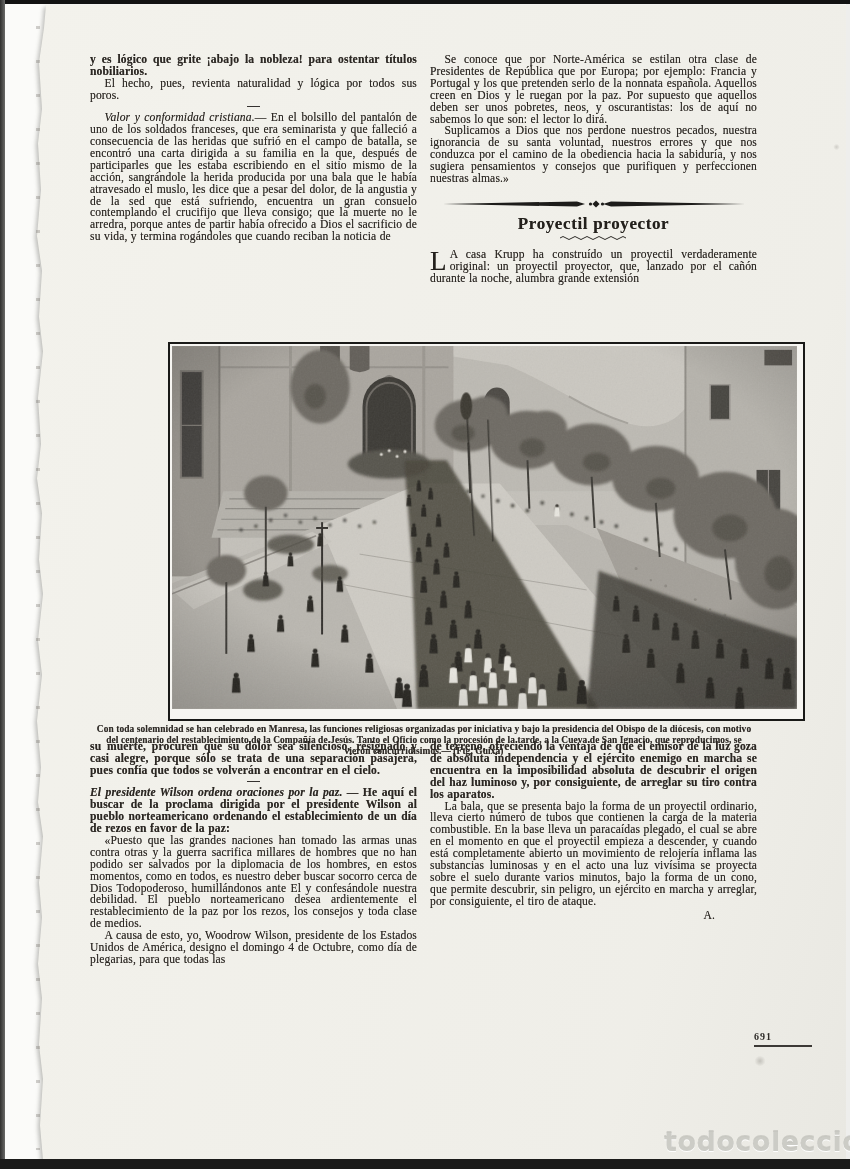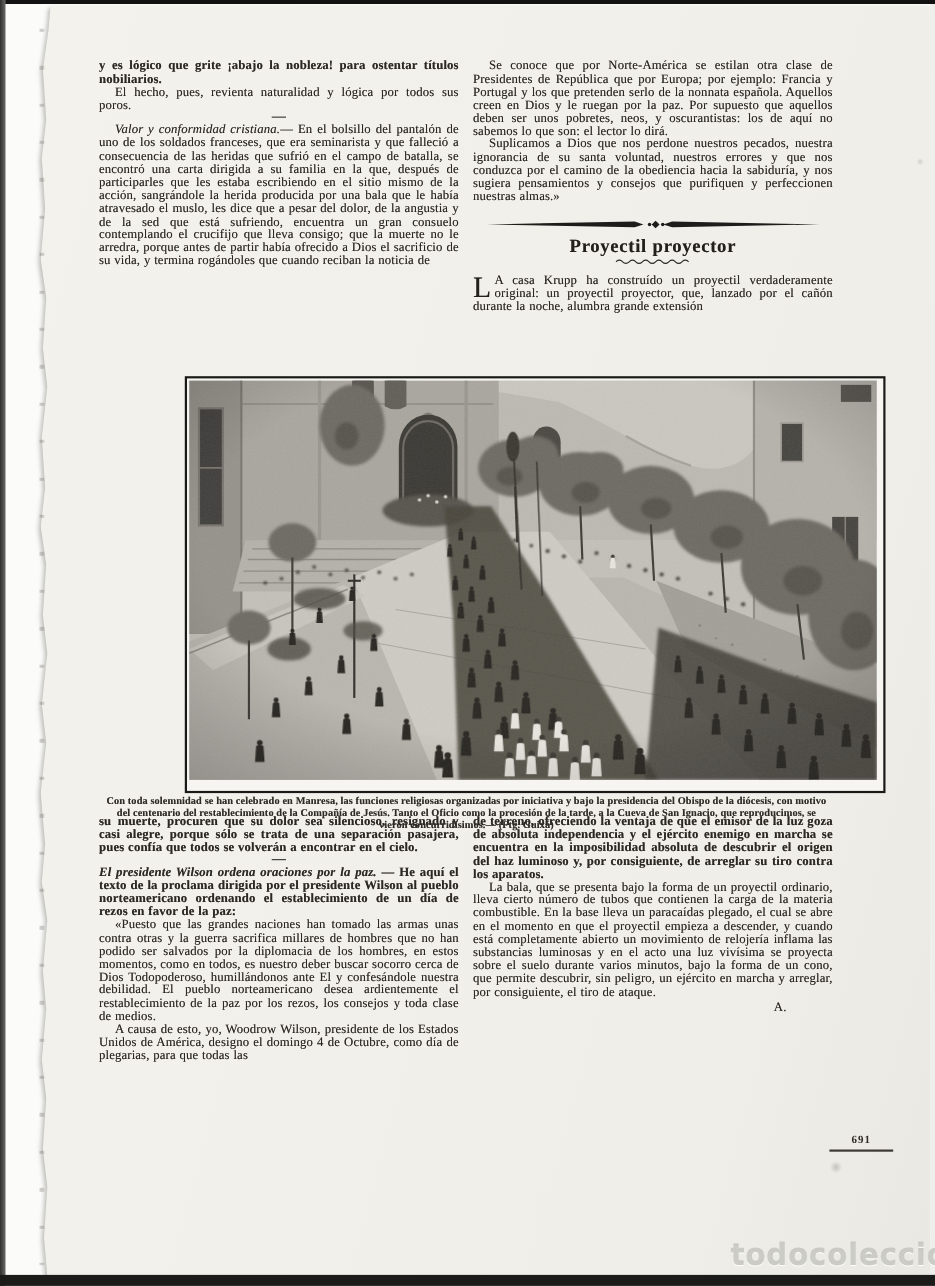--- a/index.html
+++ b/index.html
@@ -47,21 +47,21 @@
   .photo-frame{position:absolute;left:78px;top:337px;width:629px;height:371px;
        border:2px solid #191917;background:#f6f5f1;padding:2px;z-index:1;}
   .photo-frame svg{display:block;}
 
   .caption{position:absolute;left:4px;top:719px;width:660px;margin:0;
        font-size:9.4px;line-height:10.9px;text-align:center;color:#2e2a26;
        letter-spacing:.1px;text-shadow:0 0 .3px rgba(45,40,34,.5);font-weight:bold;}
 
   .signature{text-align:right;padding-right:42px;margin-top:2px;font-size:11.6px;}
 
-  .pagenum{position:absolute;left:664px;top:1026px;width:58px;text-align:center;
+  .pagenum{position:absolute;left:664px;top:1026px;width:58px;text-align:left;
        font-weight:bold;font-size:10px;letter-spacing:1px;color:#2e2b28;
        border-bottom:2px solid #3c3936;padding-bottom:3px;}
 
   .watermark{position:absolute;left:664px;top:1126px;z-index:7;
        font-family:"DejaVu Sans","Liberation Sans",sans-serif;font-weight:bold;
        font-size:27px;letter-spacing:.5px;color:rgba(199,198,192,.9);
        text-shadow:0 1px 0 rgba(255,255,255,.95),0 -1px 0 rgba(150,148,142,.35);}
 
   .spot-a{position:absolute;left:754px;top:1056px;width:12px;height:10px;border-radius:50%;
        background:radial-gradient(circle,rgba(120,117,110,.35),rgba(120,117,110,0) 70%);z-index:5;}
@@ -355,21 +355,21 @@
           <rect x="0" y="0" width="633" height="375" filter="url(#grain)" opacity="0.13"></rect>
         </svg>
       </figure>
 
       <p class="caption">Con toda solemnidad se han celebrado en Manresa, las funciones religiosas organizadas por iniciativa y bajo la presidencia del Obispo de la diócesis, con motivo del centenario del restablecimiento de la Compañía de Jesús. Tanto el Oficio como la procesión de la tarde, a la Cueva de San Ignacio, que reproducimos, se vieron concurridísimos.— (Ftg. Guixá)</p>
 
       <section class="cols lower">
         <div class="col">
           <p class="noindent">su muerte, procuren que su dolor sea silencioso, resignado y casi alegre, porque sólo se trata de una separación pasajera, pues confía que todos se volverán a encontrar en el cielo.</p>
           <div class="dash-rule"></div>
-          <p class="noindent"><span class="lead">El presidente Wilson ordena oraciones por la paz.</span><span> — He aquí el texto de la proclama dirigida por el presidente Wilson al pueblo norteamericano ordenando el establecimiento de un día de rezos en favor de la paz:</span></p>
+          <p class="noindent"><span class="lead">El presidente Wilson ordena oraciones por la paz.</span><span> — He aquí el buscar de la proclama dirigida por el presidente Wilson al pueblo norteamericano ordenando el establecimiento de un día de rezos en favor de la paz:</span></p>
           <p>«Puesto que las grandes naciones han tomado las armas unas contra otras y la guerra sacrifica millares de hombres que no han podido ser salvados por la diplomacia de los hombres, en estos momentos, como en todos, es nuestro deber buscar socorro cerca de Dios Todopoderoso, humillándonos ante El y confesándole nuestra debilidad. El pueblo norteamericano desea ardientemente el restablecimiento de la paz por los rezos, los consejos y toda clase de medios.</p>
           <p>A causa de esto, yo, Woodrow Wilson, presidente de los Estados Unidos de América, designo el domingo 4 de Octubre, como día de plegarias, para que todas las</p>
         </div>
         <div class="col">
           <p class="noindent">de terreno, ofreciendo la ventaja de que el emisor de la luz goza de absoluta independencia y el ejército enemigo en marcha se encuentra en la imposibilidad absoluta de descubrir el origen del haz luminoso y, por consiguiente, de arreglar su tiro contra los aparatos.</p>
           <p>La bala, que se presenta bajo la forma de un proyectil ordinario, lleva cierto número de tubos que contienen la carga de la materia combustible. En la base lleva un paracaídas plegado, el cual se abre en el momento en que el proyectil empieza a descender, y cuando está completamente abierto un movimiento de relojería inflama las substancias luminosas y en el acto una luz vivísima se proyecta sobre el suelo durante varios minutos, bajo la forma de un cono, que permite descubrir, sin peligro, un ejército en marcha y arreglar, por consiguiente, el tiro de ataque.</p>
           <div class="signature">A.</div>
         </div>
       </section>
 

